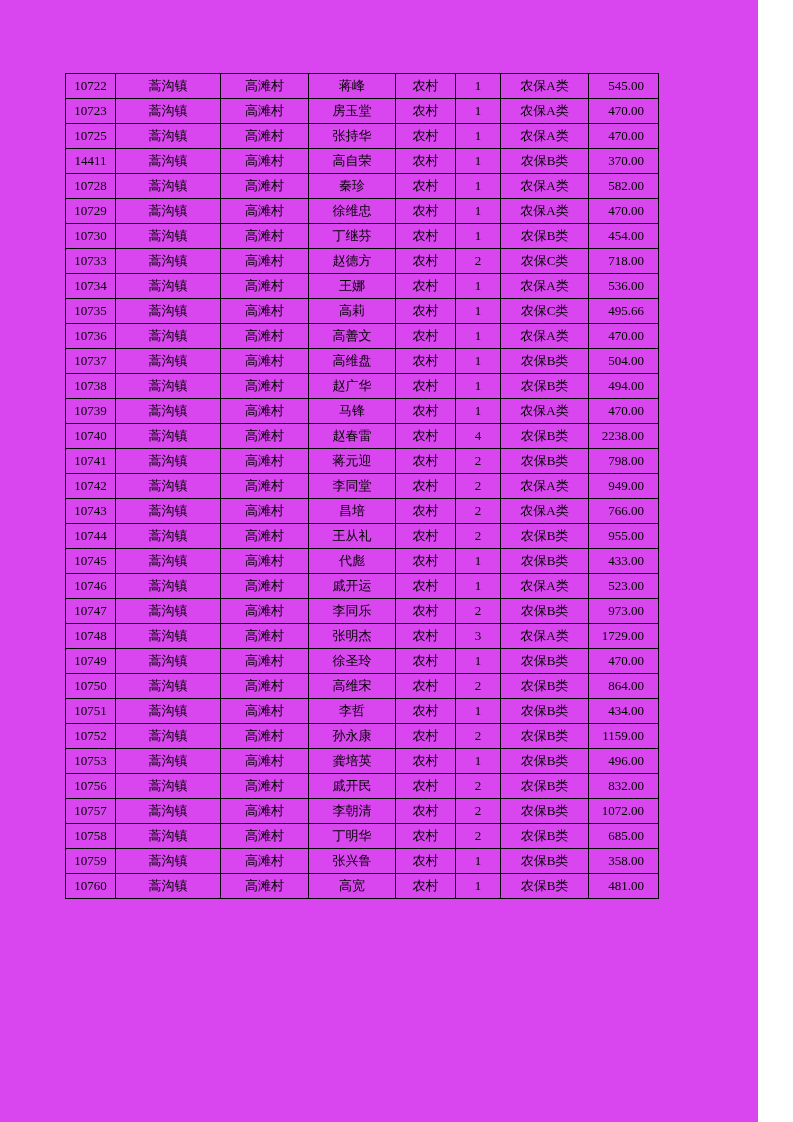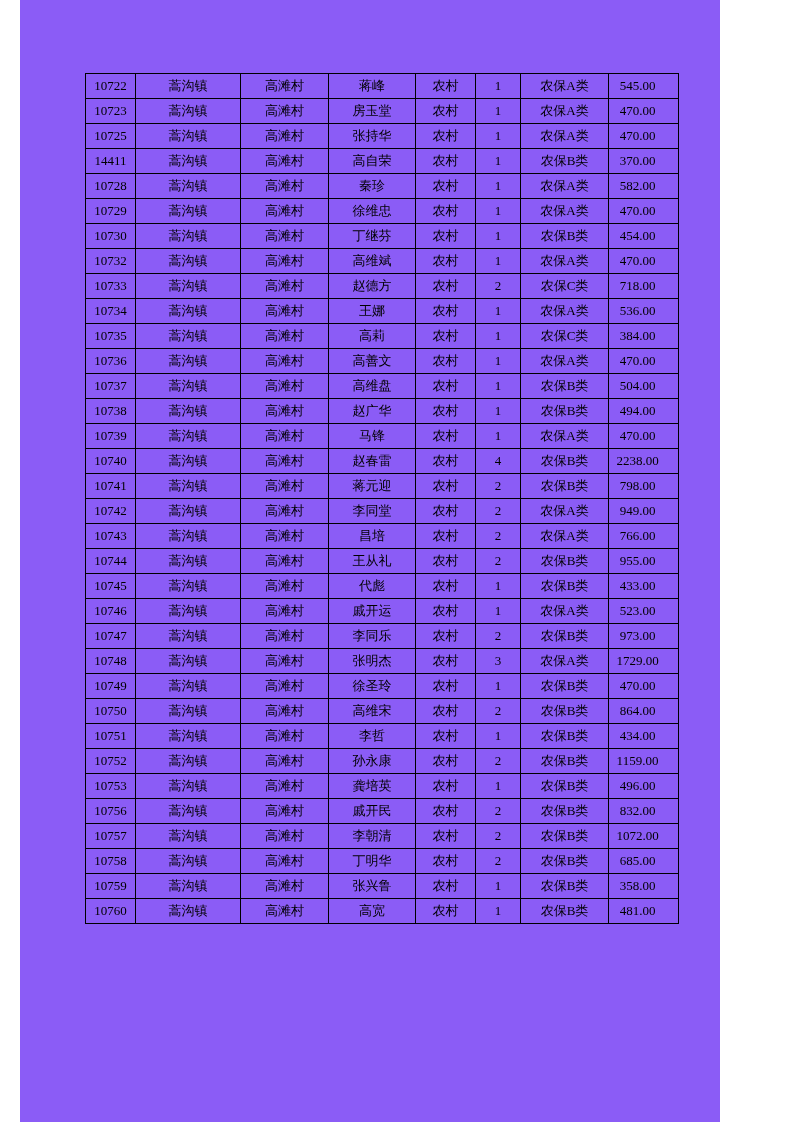--- a/index.html
+++ b/index.html
@@ -8,44 +8,44 @@
     background: #ffffff;
   }
   body {
     width: 793px;
     height: 1122px;
     font-family: "Liberation Serif", "DejaVu Serif", serif;
     color: #000000;
   }
   .page {
     position: relative;
-    width: 700px;
+    width: 758px;
     height: 1122px;
-    background: #8b5cf6;
+    background: #d946ef;
     overflow: hidden;
-    margin-left: 20px;
   }
   table.data {
     position: absolute;
     left: 65px;
     top: 73px;
     border-collapse: collapse;
     table-layout: fixed;
   }
   table.data td {
     border: 1px solid #000000;
     height: 24px;
     font-size: 13px;
     line-height: 24px;
     text-align: center;
     padding: 0 2px;
     white-space: nowrap;
     overflow: hidden;
   }
   table.data td.col-amount {
+    text-align: right;
     padding-right: 14px;
   }
 </style>
 </head>
 <body>
 
 <div class="page">
   <table class="data">
     <colgroup>
       <col style="width:50px">
@@ -122,30 +122,20 @@
           <td>10730</td>
           <td>蒿沟镇</td>
           <td>高滩村</td>
           <td>丁继芬</td>
           <td>农村</td>
           <td>1</td>
           <td>农保B类</td>
           <td class="col-amount">454.00</td>
         </tr>
         <tr>
-          <td>10732</td>
-          <td>蒿沟镇</td>
-          <td>高滩村</td>
-          <td>高维斌</td>
-          <td>农村</td>
-          <td>1</td>
-          <td>农保A类</td>
-          <td class="col-amount">470.00</td>
-        </tr>
-        <tr>
           <td>10733</td>
           <td>蒿沟镇</td>
           <td>高滩村</td>
           <td>赵德方</td>
           <td>农村</td>
           <td>2</td>
           <td>农保C类</td>
           <td class="col-amount">718.00</td>
         </tr>
         <tr>
@@ -159,21 +149,21 @@
           <td class="col-amount">536.00</td>
         </tr>
         <tr>
           <td>10735</td>
           <td>蒿沟镇</td>
           <td>高滩村</td>
           <td>高莉</td>
           <td>农村</td>
           <td>1</td>
           <td>农保C类</td>
-          <td class="col-amount">384.00</td>
+          <td class="col-amount">495.66</td>
         </tr>
         <tr>
           <td>10736</td>
           <td>蒿沟镇</td>
           <td>高滩村</td>
           <td>高善文</td>
           <td>农村</td>
           <td>1</td>
           <td>农保A类</td>
           <td class="col-amount">470.00</td>

